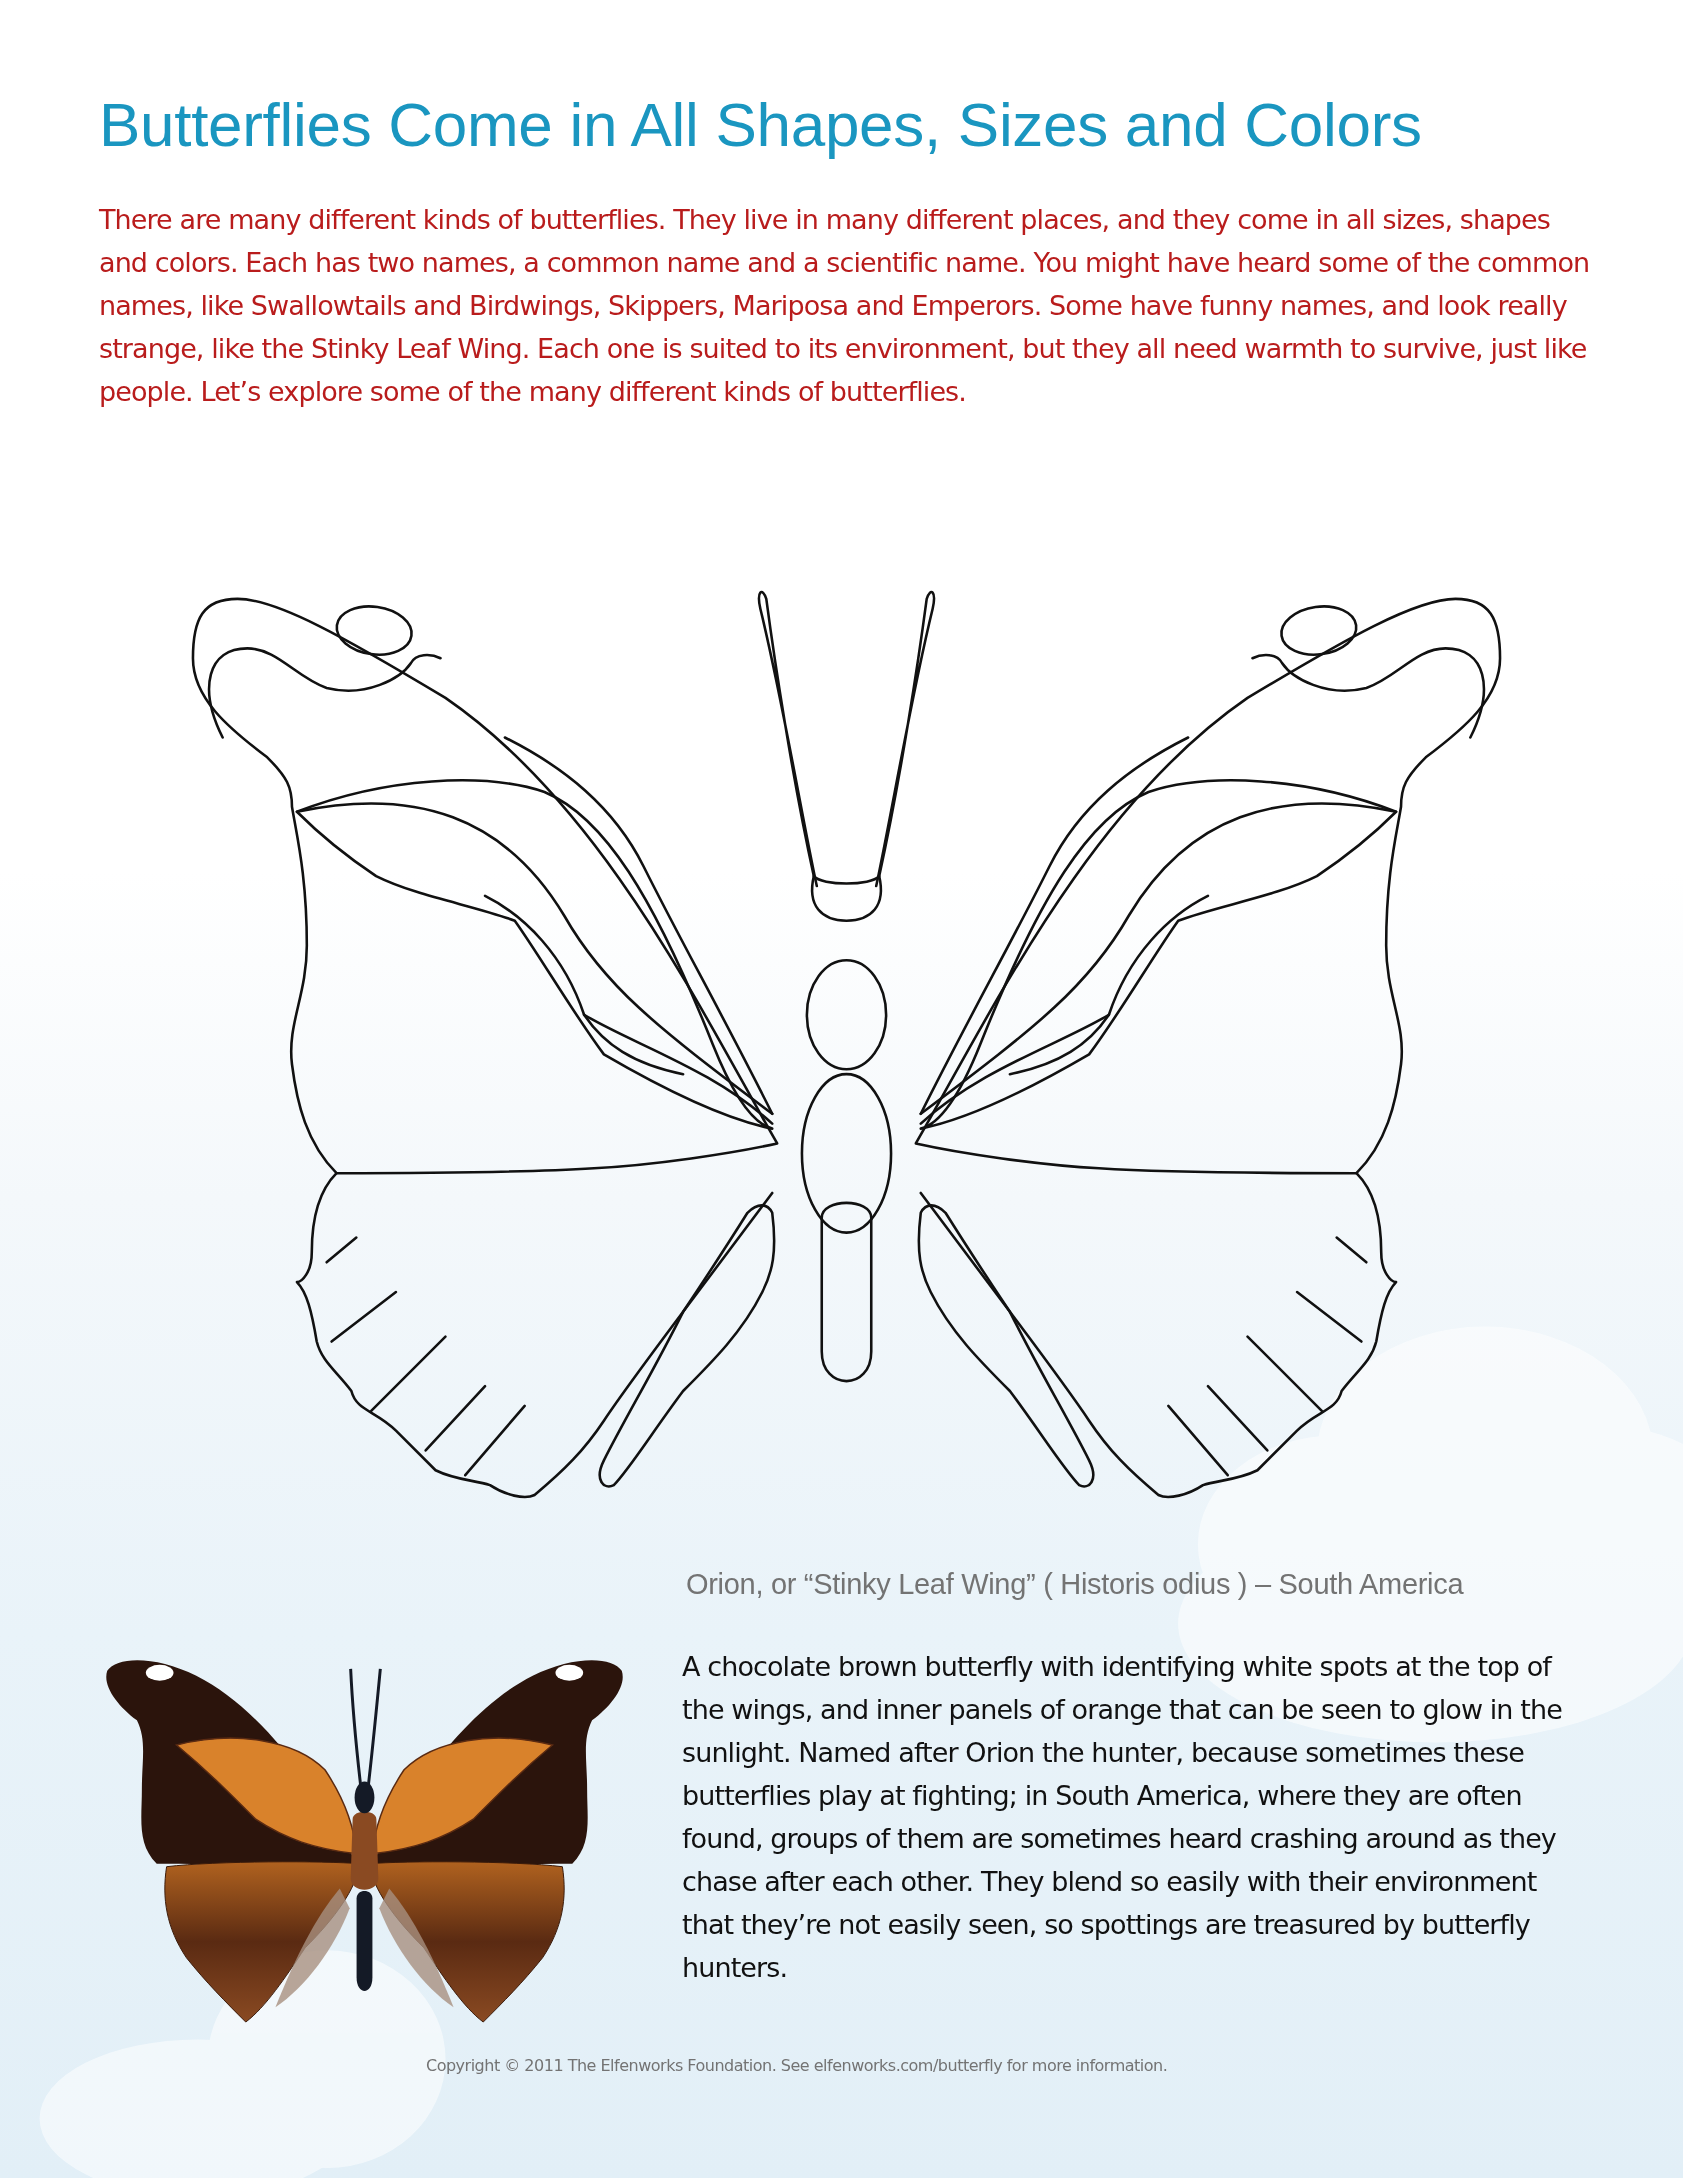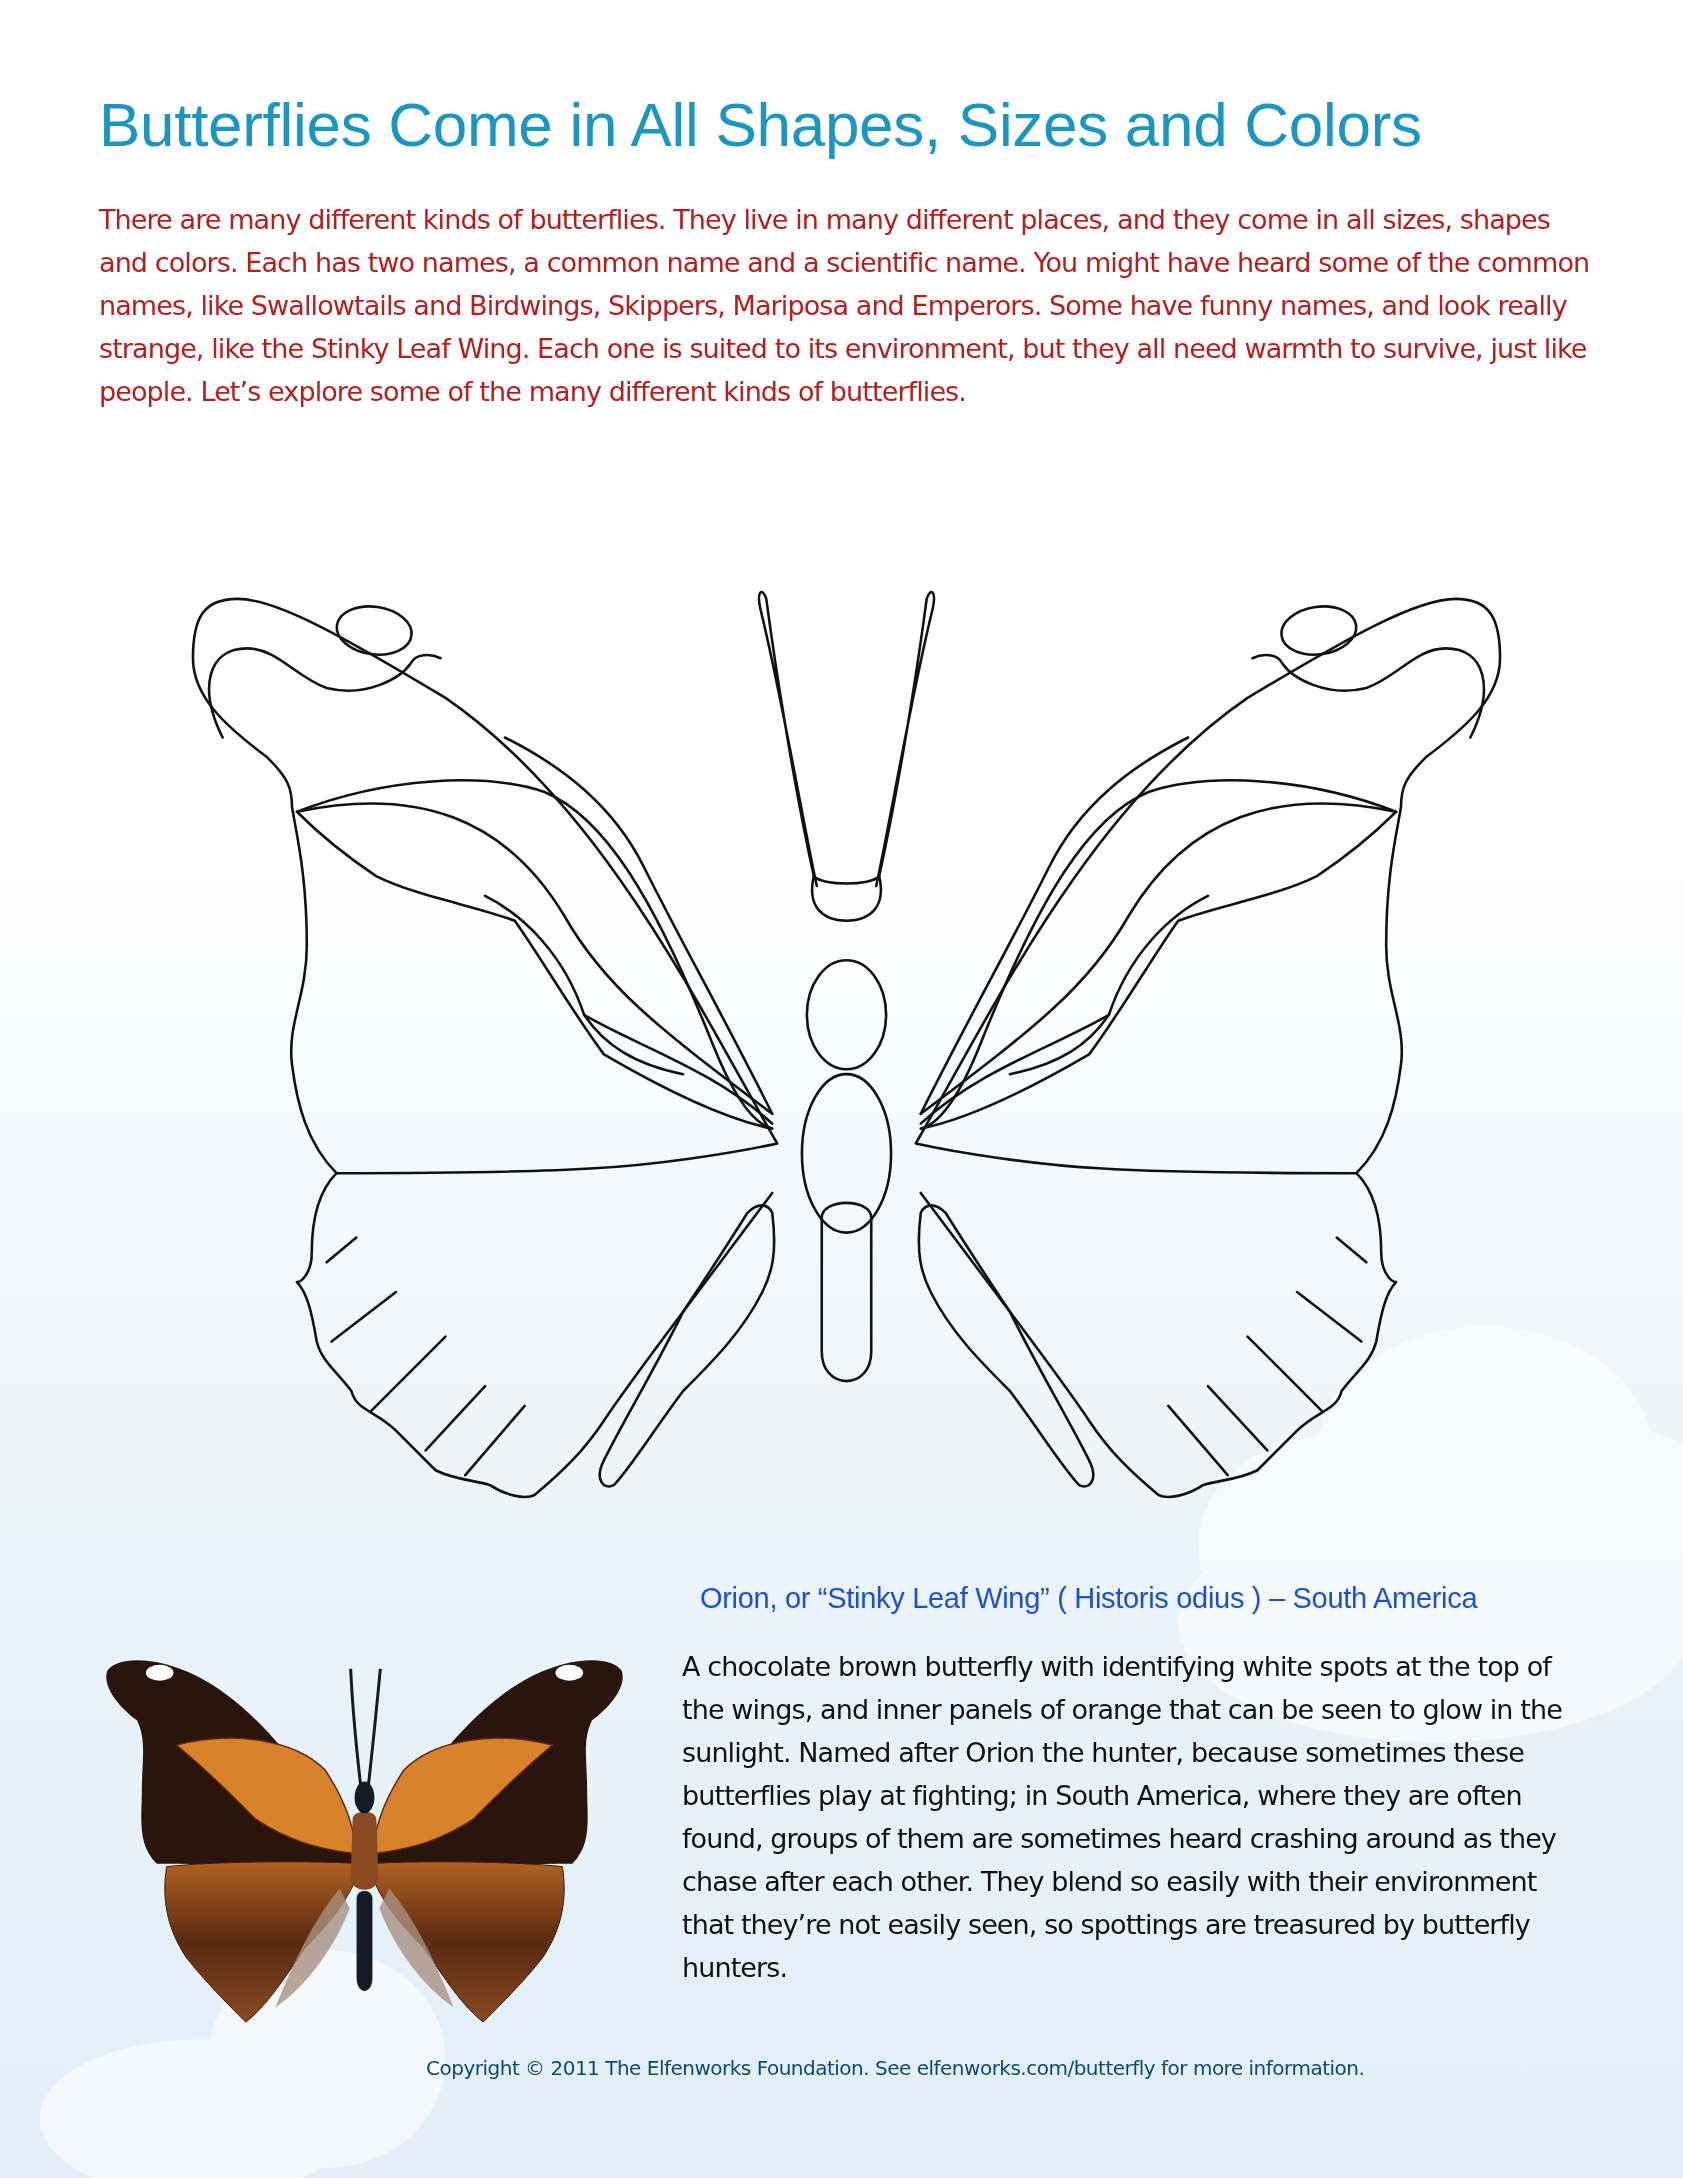--- a/index.html
+++ b/index.html
@@ -14,33 +14,33 @@
     font-family:"Liberation Sans", sans-serif; font-weight:normal;
     font-size:62px; color:#1a96c0; letter-spacing:-0.3px; white-space:nowrap;
   }
   .intro {
     position:absolute; left:99px; top:198px; width:1505px;
     font-family:"DejaVu Sans", sans-serif; font-size:27px; line-height:43px;
     color:#b91c1c; letter-spacing:-0.9px; margin:0;
   }
   .lineart { position:absolute; left:188px; top:579px; width:1317px; height:921px; }
   .caption {
-    position:absolute; left:682px; top:1564px; margin:18px;
-    font-family:"Liberation Sans", sans-serif; font-size:29px; color:#1d4ed8;
+    position:absolute; left:682px; top:1564px; margin:4px;
+    font-family:"Liberation Sans", sans-serif; font-size:29px; color:#737373;
     white-space:nowrap; letter-spacing:-0.3px;
   }
   .desc {
     position:absolute; left:682px; top:1645px; width:911px;
     font-family:"DejaVu Sans", sans-serif; font-size:27px; line-height:43px;
     color:#111; letter-spacing:-0.9px; margin:0;
   }
   .photo { position:absolute; left:97px; top:1651px; width:535px; height:376px; }
   .copyright {
     position:absolute; left:426px; top:2056px; margin:0;
-    font-family:"DejaVu Sans", sans-serif; font-size:20px; color:#0c4a6e;
+    font-family:"DejaVu Sans", sans-serif; font-size:16px; color:#737373;
     white-space:nowrap; letter-spacing:-0.5px;
   }
 </style>
 </head>
 <body>
 
 <svg class="clouds" viewBox="0 0 1700 2200">
   <g fill="#ffffff" opacity="0.55">
     <ellipse cx="1500" cy="1470" rx="170" ry="130"></ellipse>
     <ellipse cx="1620" cy="1560" rx="150" ry="120"></ellipse>

